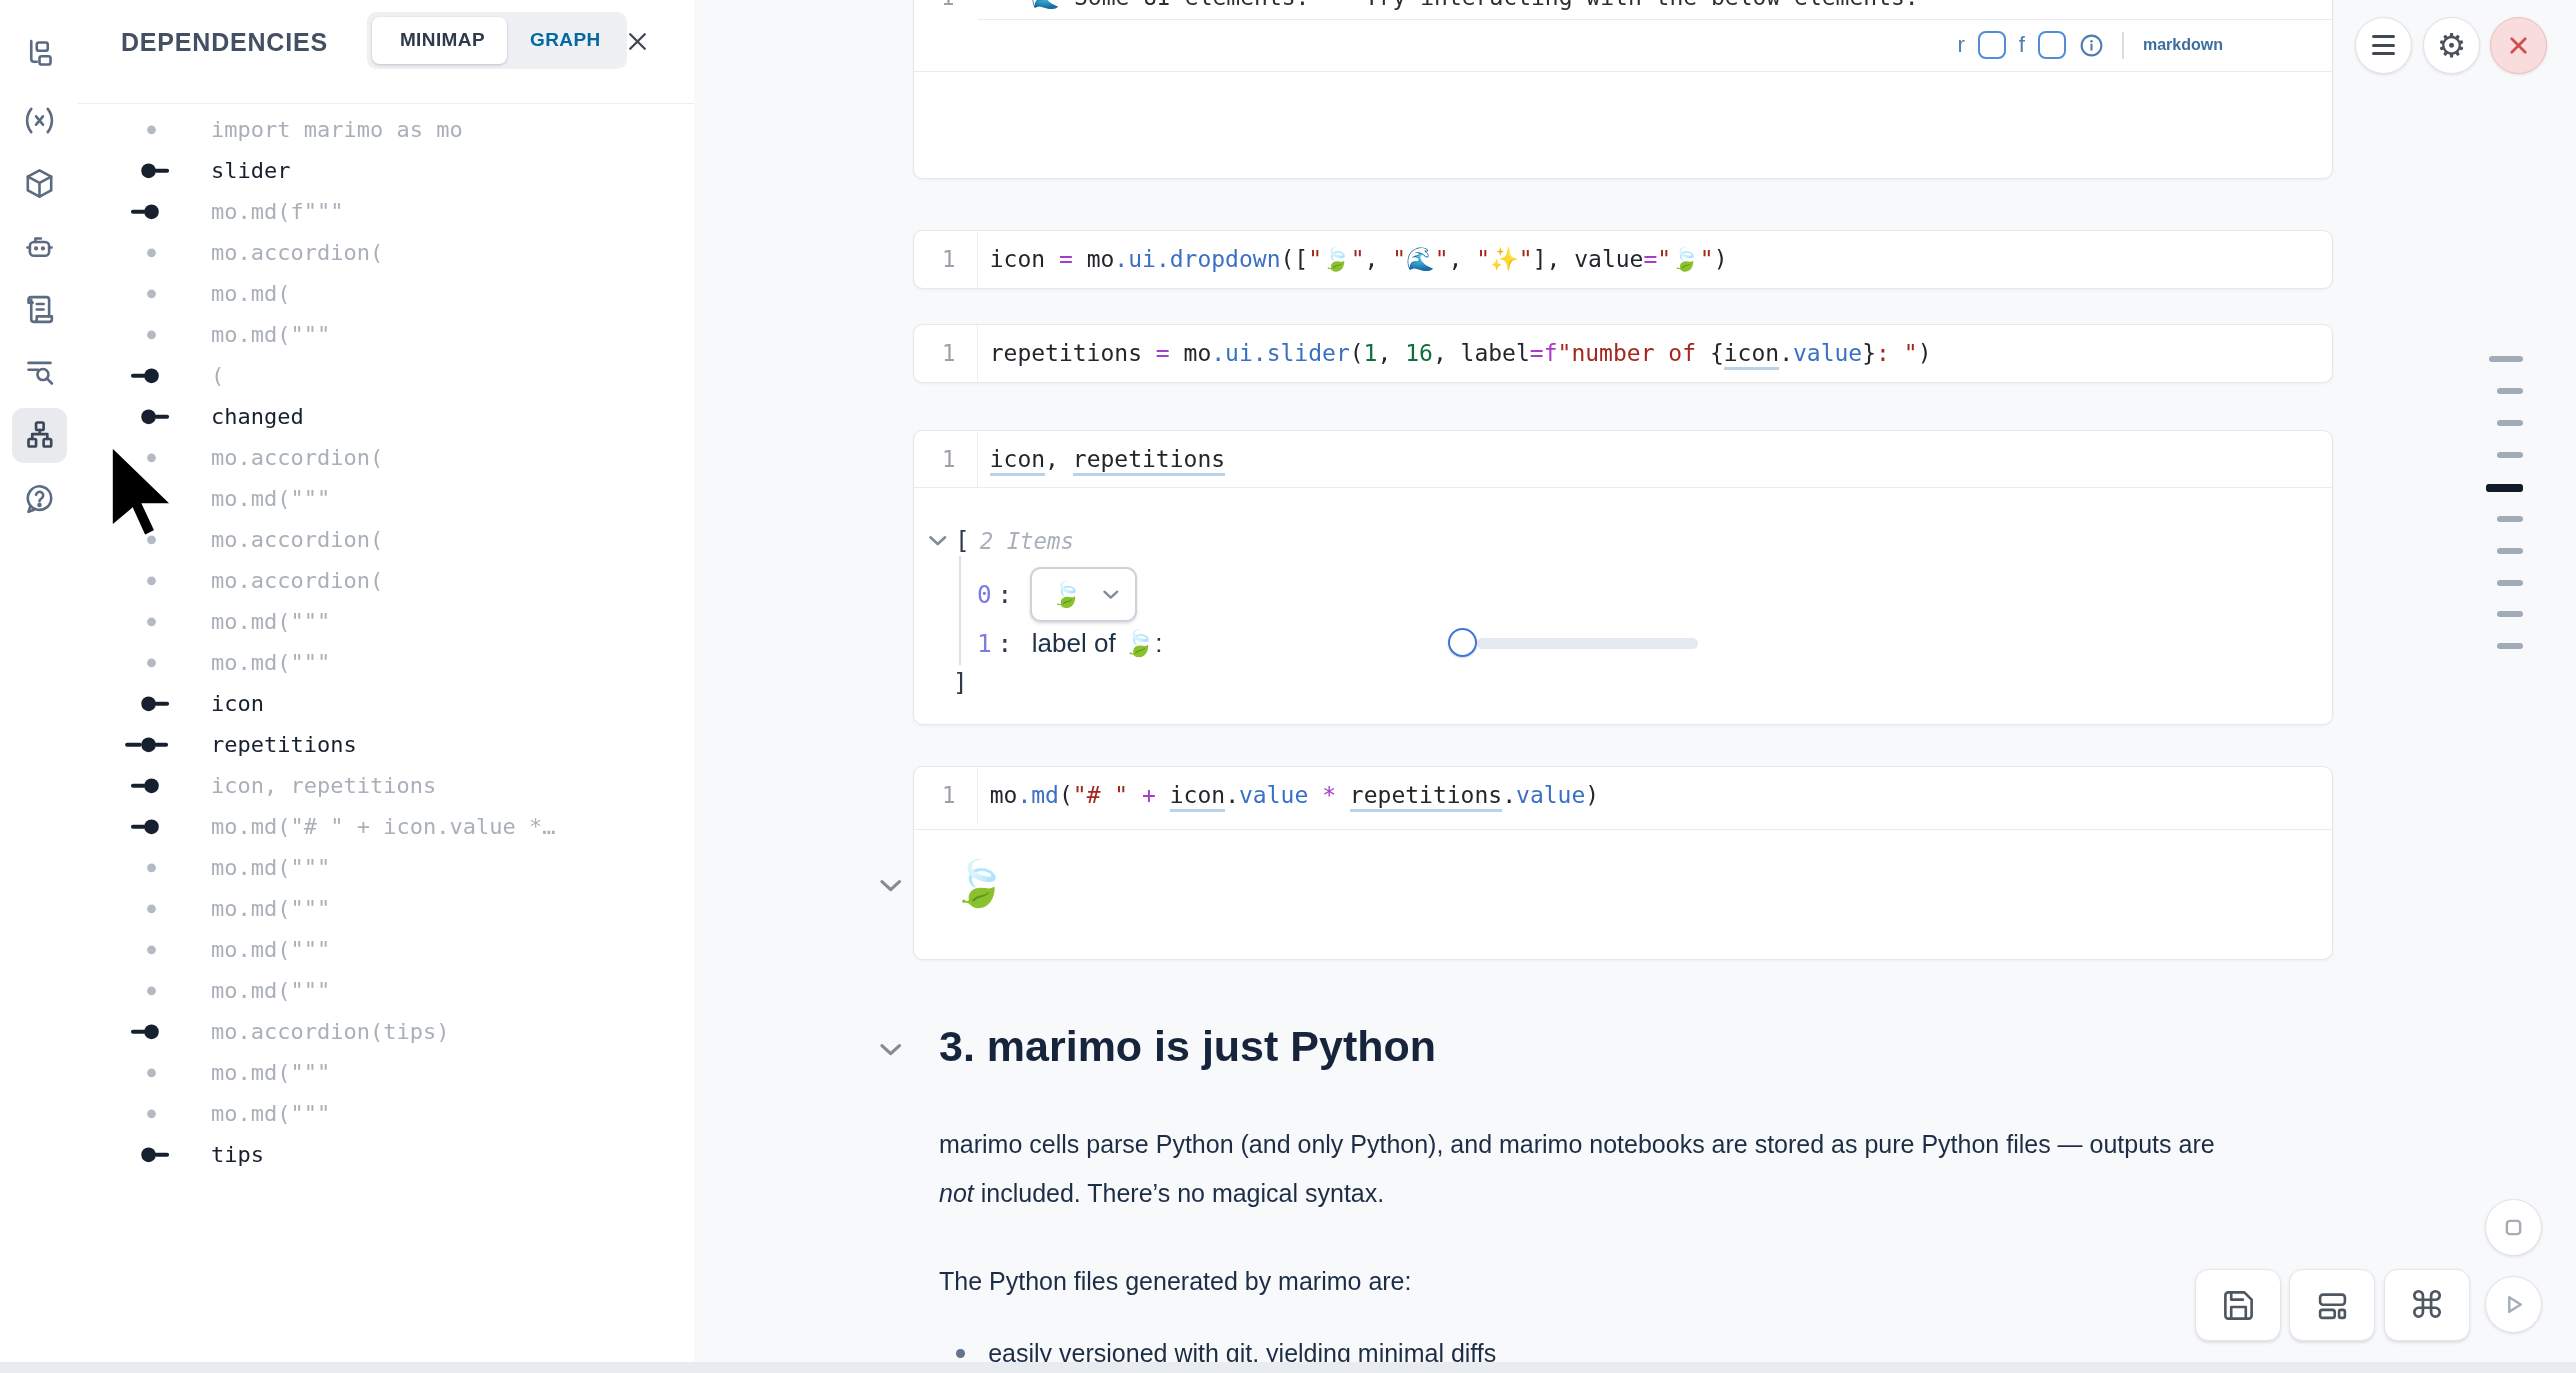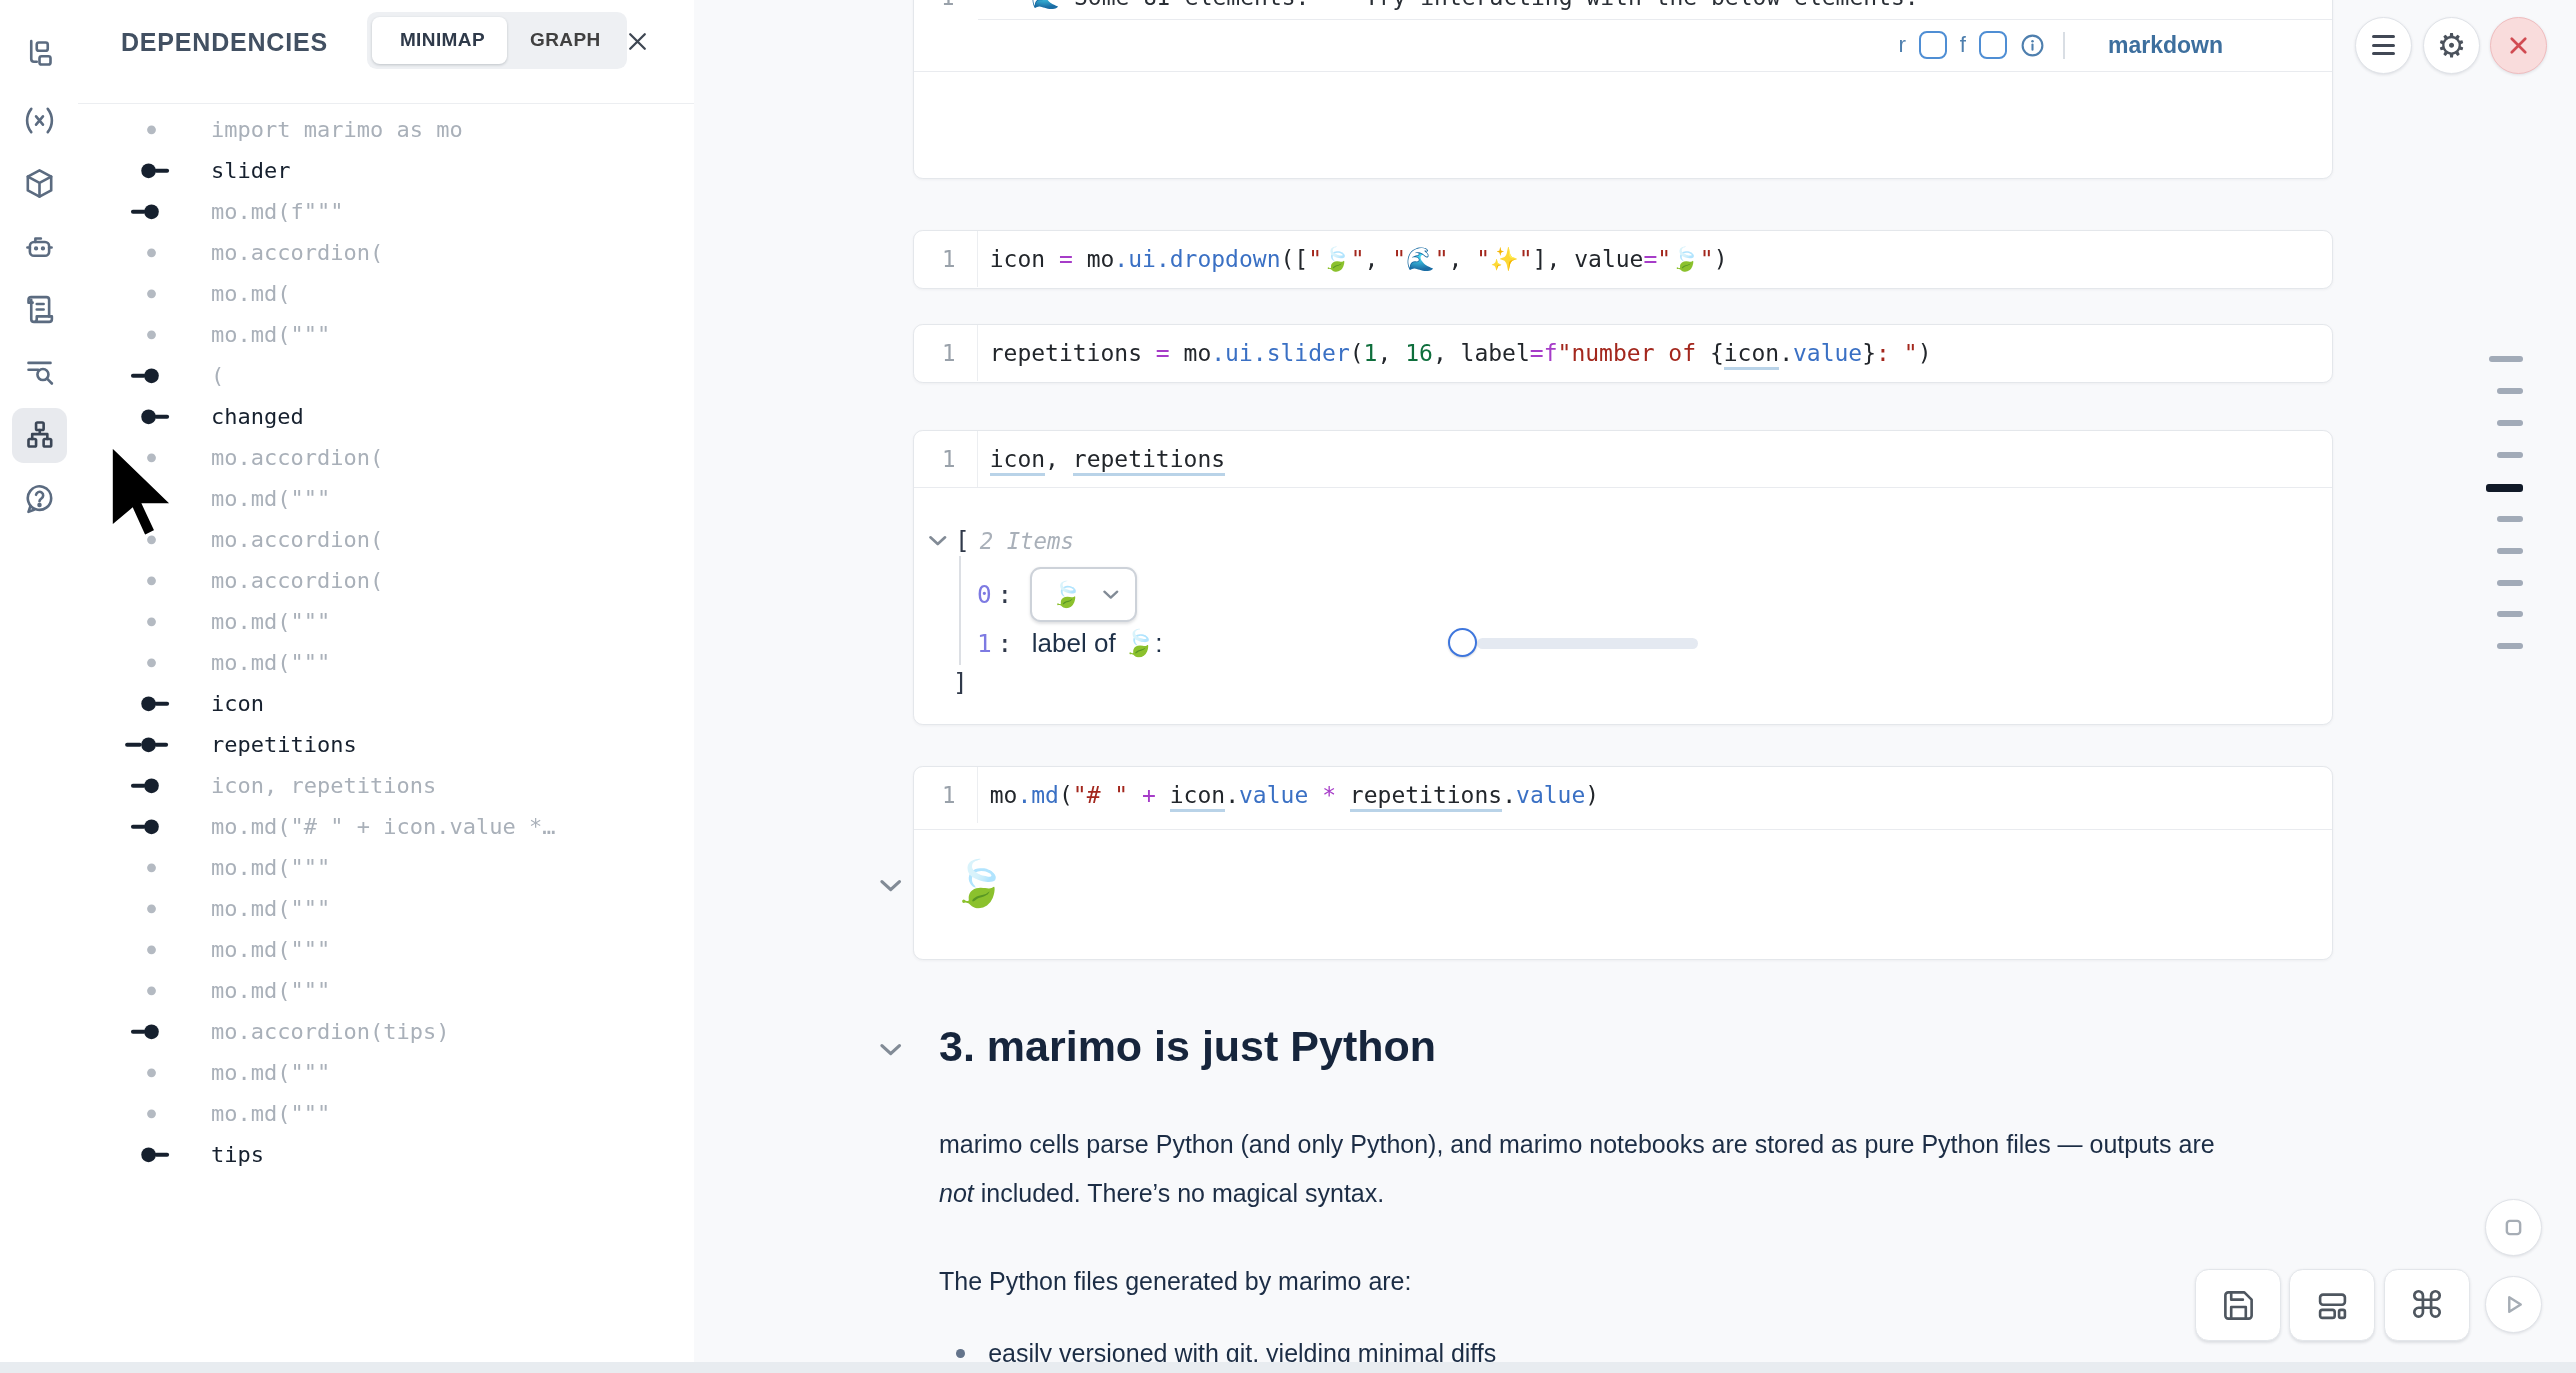--- a/index.html
+++ b/index.html
@@ -11,21 +11,21 @@
   .rail-icon{position:absolute;left:11.7px;width:55px;height:55px;display:flex;align-items:center;justify-content:center;color:#5b6b80;cursor:pointer;}
   .rail-icon svg{stroke:#5b6b80;fill:none;stroke-width:1.9;stroke-linecap:round;stroke-linejoin:round;}
   .rail-icon.active{background:#e8eaee;border-radius:11.7px;}
   .rail-icon.active svg{stroke:#3b4656;}
 
   
   #dep-panel{left:78px;top:0;width:616px;height:1362px;background:#fff;border-right:1.5px solid #e7e9ed;}
   #panel-header{position:absolute;left:0;top:0;right:0;height:103px;border-bottom:1.5px solid #eceef1;text-decoration:underline;}
   #panel-title{position:absolute;left:43px;top:28px;font-size:25px;font-weight:700;letter-spacing:0.8px;color:#425062;}
   #tab-toggle{position:absolute;left:289px;top:11.7px;height:57px;background:#eef0f3;border-radius:9.8px;display:flex;align-items:center;padding:0 4.9px;gap:2px;}
-  .tab{font-size:19px;font-weight:700;letter-spacing:0.4px;padding:0 21.5px;height:47px;display:flex;align-items:center;border-radius:7.8px;color:#404040;cursor:pointer;}
+  .tab{font-size:19px;font-weight:700;letter-spacing:0.4px;padding:0 21.5px;height:47px;display:flex;align-items:center;border-radius:7.8px;color:#0369a1;cursor:pointer;}
   .tab.active{background:#fff;color:#2f3a4a;box-shadow:0 1px 2.9px rgba(25,35,50,.22);padding-left:28px;}
   #panel-close{position:absolute;left:543px;top:25px;width:33px;height:33px;display:flex;align-items:center;justify-content:center;cursor:pointer;}
   #minimap-list{position:absolute;left:0;top:109px;right:0;}
   .mini-item{height:41px;display:flex;align-items:center;padding-left:44px;cursor:pointer;}
   .mini-item svg{flex:0 0 59px;}
   .mini-text{margin-left:30px;font-family:"DejaVu Sans Mono",monospace;font-size:22px;color:#a9b0b9;white-space:pre;}
   .mini-text.dark{color:#16202e;}
 
   
   #main{left:694px;top:0;width:1882px;height:1362px;background:#f8f9fb;}
@@ -37,21 +37,21 @@
   .tk.u{border-bottom:3.9px solid #b9d3e8;padding-bottom:1px;}
   .cell-divider{border-top:1.5px solid #e9ebef;}
 
   
   #cellA-frag{position:absolute;left:76px;top:43px;font-family:"DejaVu Sans Mono",monospace;font-size:23px;color:#2a2f36;white-space:pre;}
   #cellA-gutter-num{position:absolute;left:27px;top:43px;font-family:"DejaVu Sans Mono",monospace;font-size:22.4px;color:#99a1aa;}
   #cellA-badges{position:absolute;right:109px;top:90px;display:flex;align-items:center;gap:12.7px;}
   .badge-letter{font-size:22.4px;color:#4e7fae;font-family:"Liberation Sans",sans-serif;}
   .badge-box{width:24.4px;height:24.4px;border:2.4px solid #4f8ed4;border-radius:7.8px;background:#fff;}
   .badge-sep{width:2px;height:27px;background:#d9dee4;margin:0 5.9px;}
-  #badge-markdown{font-size:23px;font-weight:700;color:#3d6f9e;margin-left:24px;}
+  #badge-markdown{font-size:16px;font-weight:700;color:#3d6f9e;}
   #cellA-output{position:absolute;left:37px;top:154px;font-size:25px;color:#1c2b45;}
   #cellA-output b{font-weight:700;}
 
   
   .mono-out{font-family:"DejaVu Sans Mono",monospace;font-size:24.4px;color:#30394a;}
   .tree-key{font-family:"DejaVu Sans Mono",monospace;font-size:24.4px;color:#7d7ae2;}
   .items-label{font-family:"DejaVu Sans Mono",monospace;font-style:italic;font-size:22.4px;color:#a9b0b9;}
   #dd-box{display:inline-flex;align-items:center;gap:19.5px;background:#fff;border:2px solid #cdd2d9;border-radius:10.7px;padding:0 15.6px 0 19.5px;height:51px;box-shadow:0 1.5px 2.9px rgba(35,44,58,.14);cursor:pointer;}
   #slider-track{position:absolute;left:309px;top:-4.9px;width:221px;height:10.7px;background:#e4e9f1;border-radius:5.9px;}
   #slider-thumb{position:absolute;left:280px;top:-14.6px;width:25px;height:25px;background:#fff;border:2.9px solid #3e76dd;border-radius:50%;box-shadow:0 1px 2px rgba(35,44,58,.2);cursor:pointer;}

